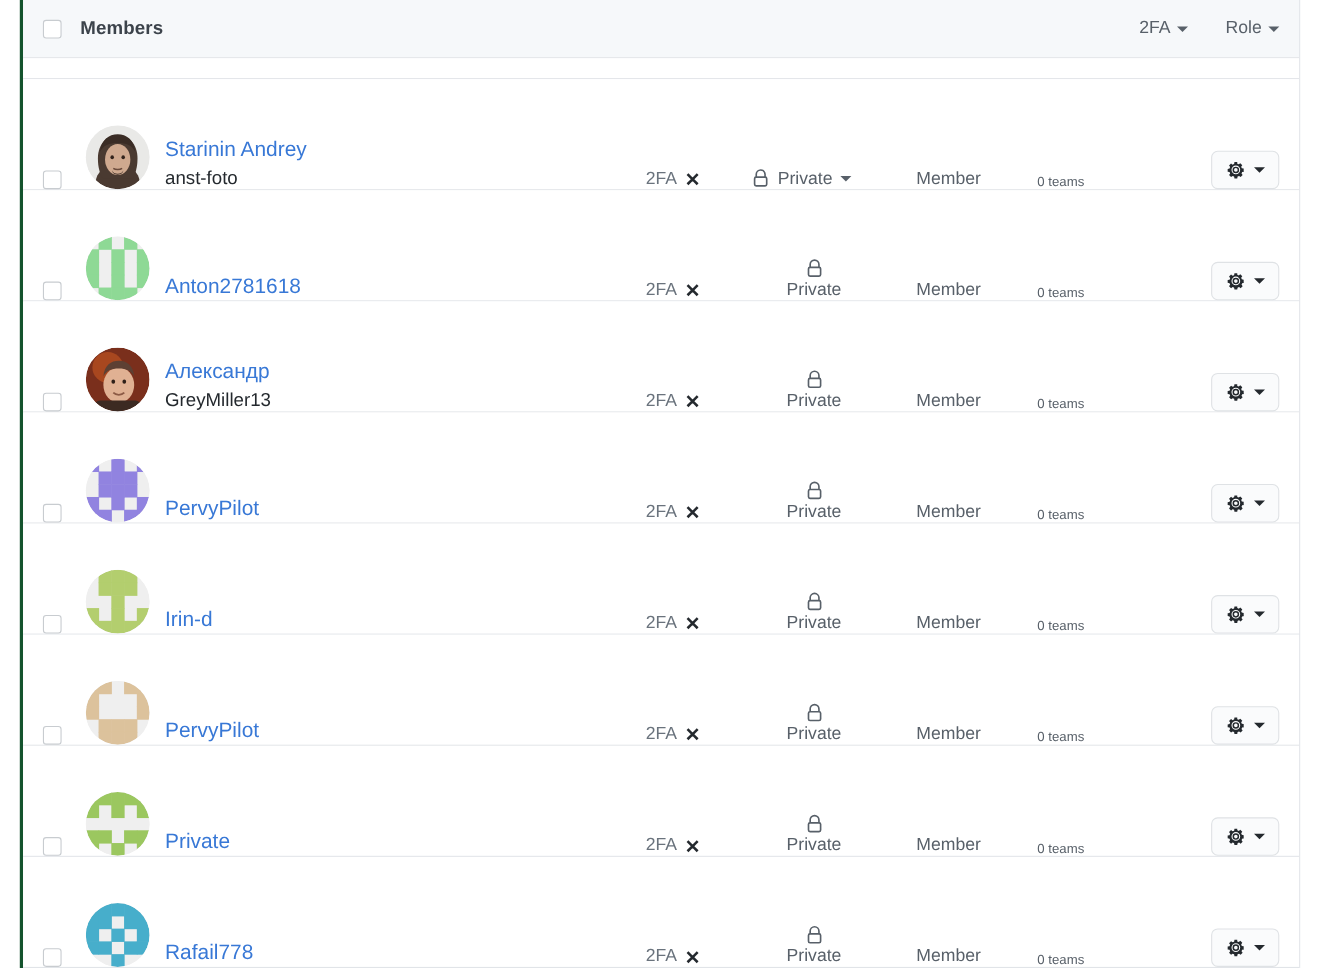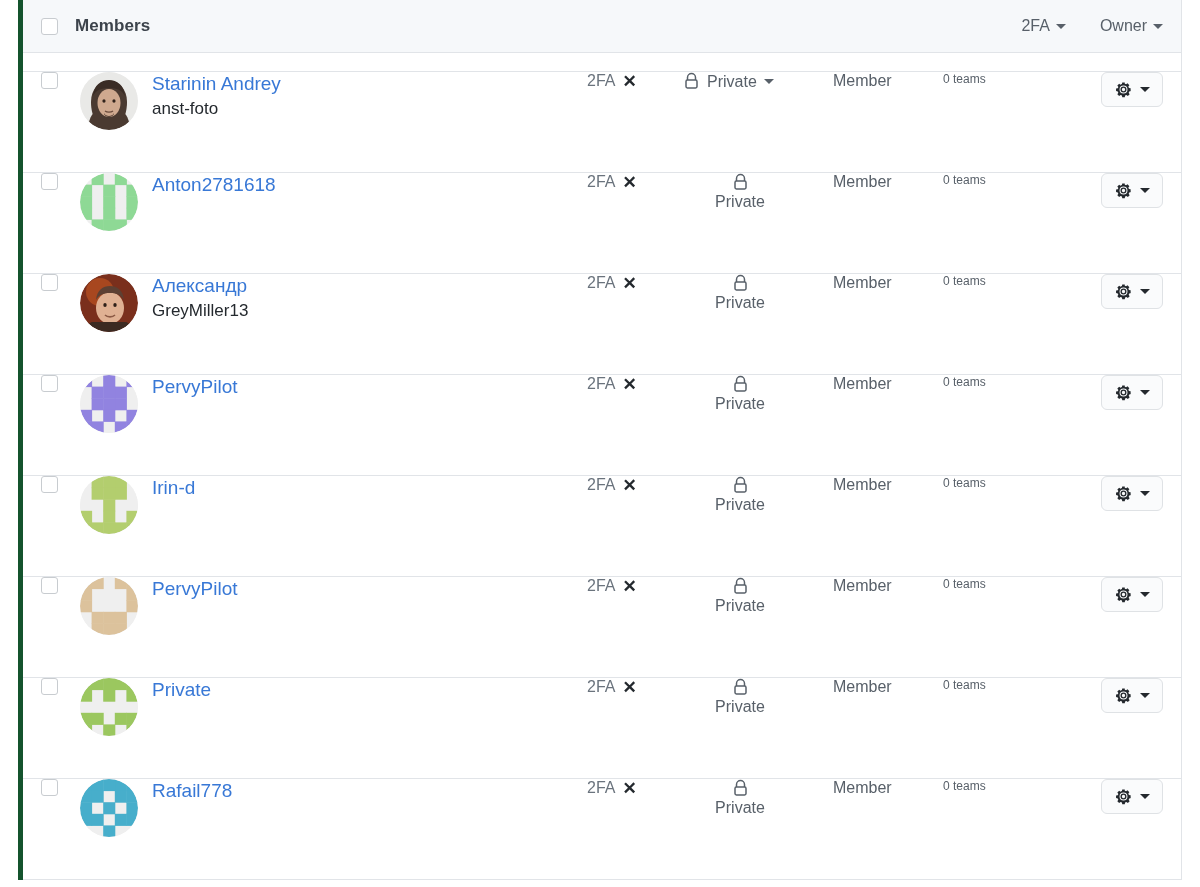--- a/index.html
+++ b/index.html
@@ -12,21 +12,21 @@
     width: 1200px;
     height: 887px;
     overflow: hidden;
   }
 
   .members-box {
     position: absolute;
     left: 18px;
     top: 0;
     width: 1164px;
-    border-left: 5px solid #14532d;
+    border-left: 3px solid #14532d;
     border-right: 1px solid #e1e4e8;
     box-sizing: border-box;
     background: #fff;
   }
 
   
   .list-header {
     display: flex;
     align-items: center;
     height: 53px;
@@ -81,21 +81,21 @@
   
   .spacer-row {
     height: 18px;
     border-bottom: 1px solid #e1e4e8;
     background: #fff;
   }
 
   
   .member-row {
     display: flex;
-    align-items: flex-start;
+    align-items: flex-end;
     height: 101px;
     border-bottom: 1px solid #e1e4e8;
     box-sizing: border-box;
     background: #fff;
     padding-right: 18px;
   }
   .member-row:last-child { border-bottom: 1px solid #e1e4e8; }
 
   .cell-check {
     width: 52px;
@@ -224,21 +224,21 @@
     <div class="hdr-check-cell">
       <div class="cbx"></div>
     </div>
     <div class="hdr-title">Members</div>
     <div class="hdr-spacer"></div>
     <div class="hdr-filter">
       <span>2FA</span>
       <span class="caret"></span>
     </div>
     <div class="hdr-filter">
-      <span>Owner</span>
+      <span>Role</span>
       <span class="caret"></span>
     </div>
   </div>
 
   <div class="spacer-row"></div>
 
   <div id="rows">
       <div class="member-row">
         <div class="cell-check">
           <div class="cbx"></div>

